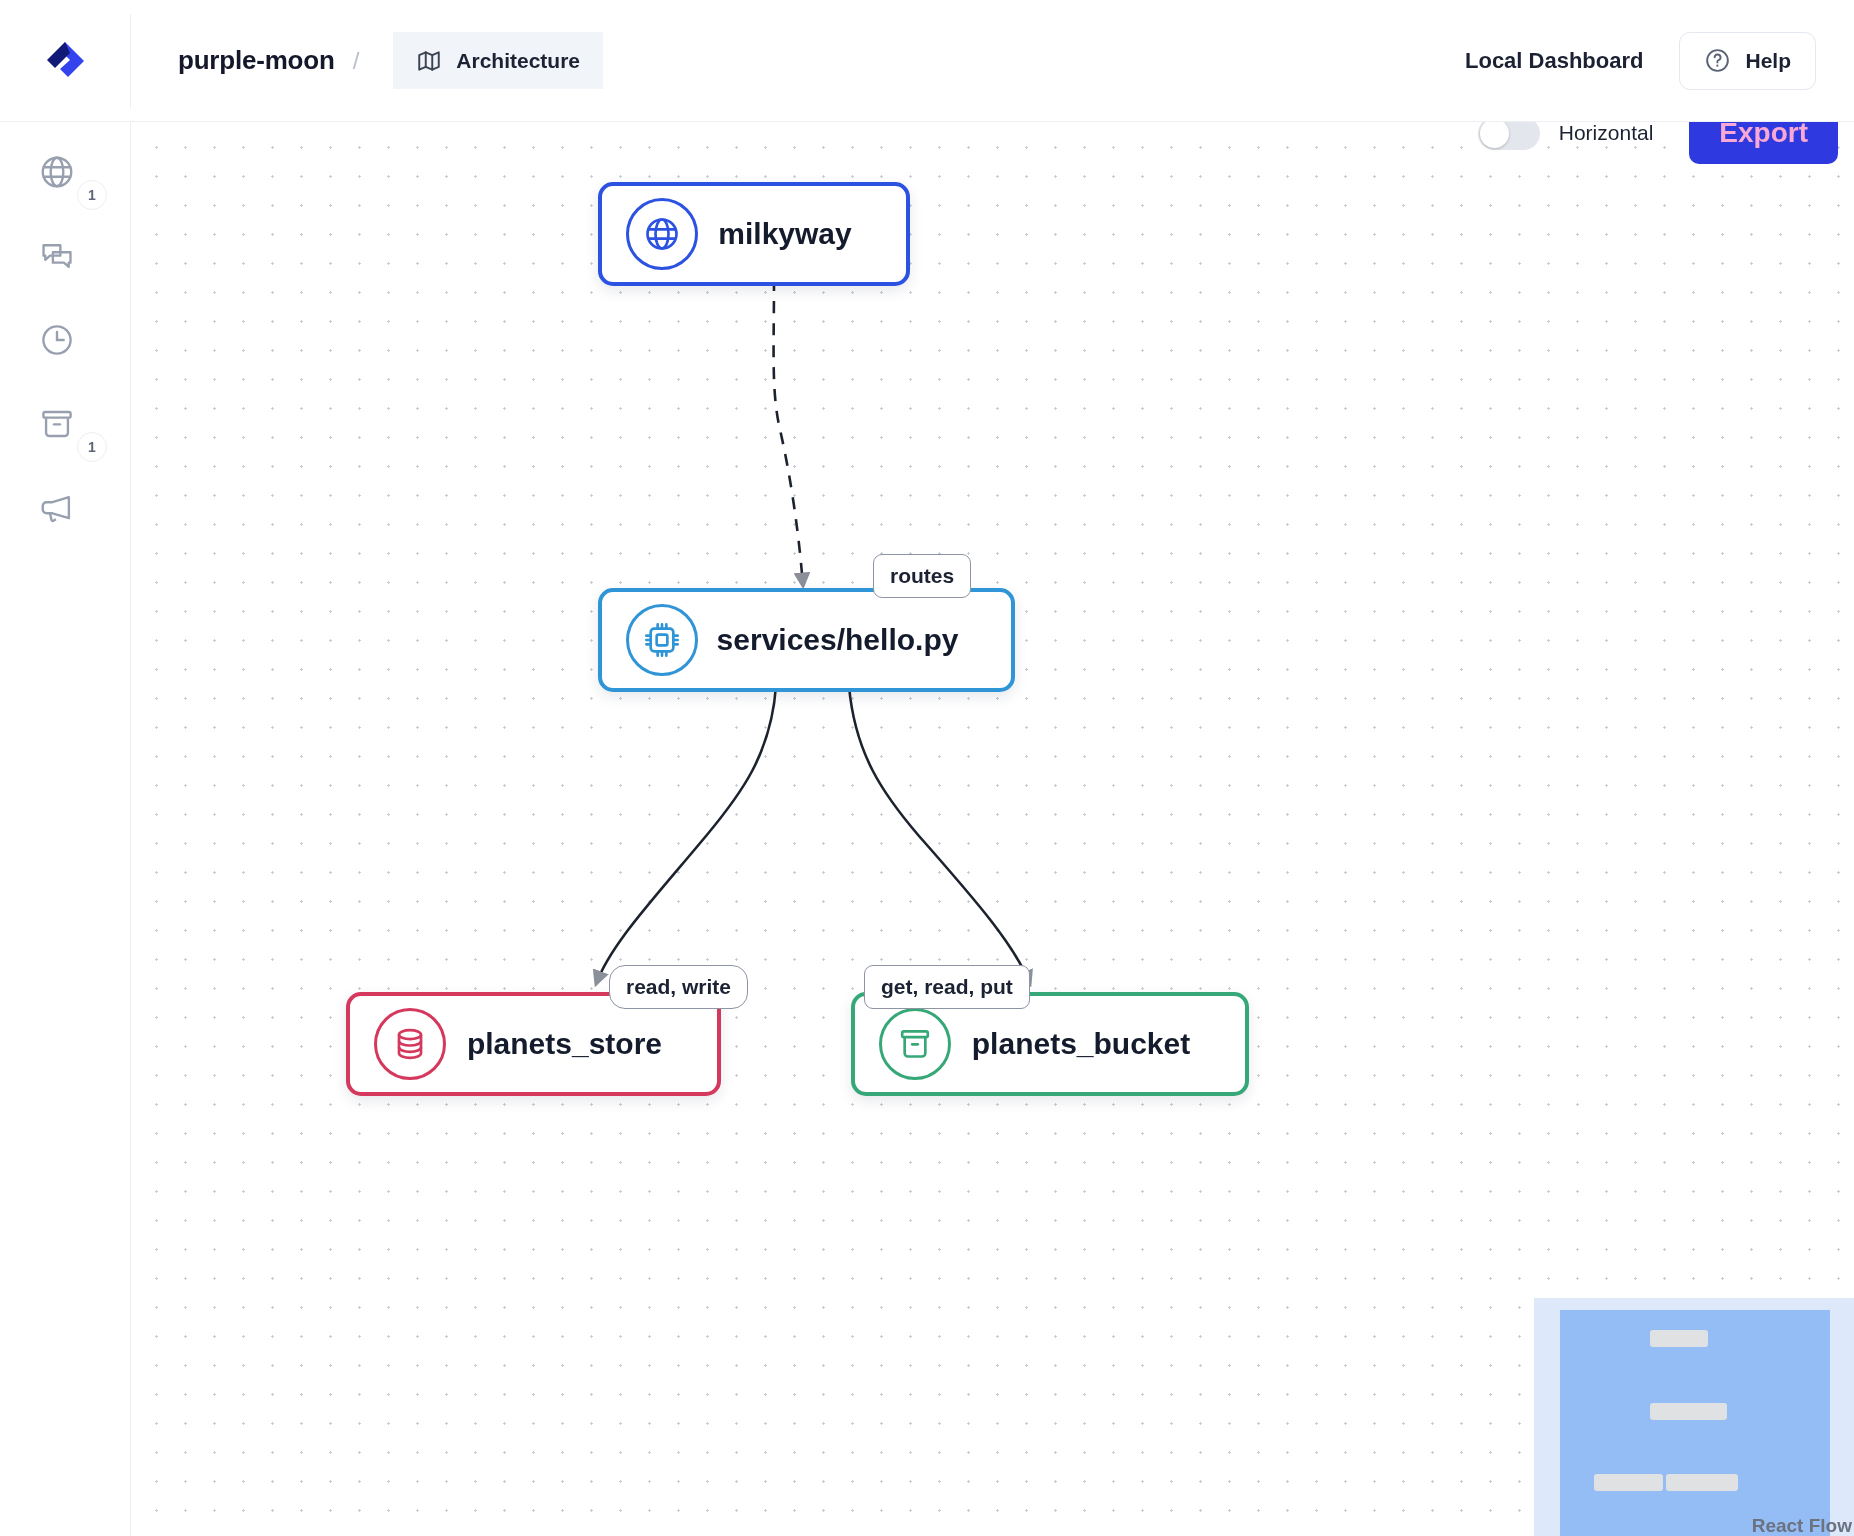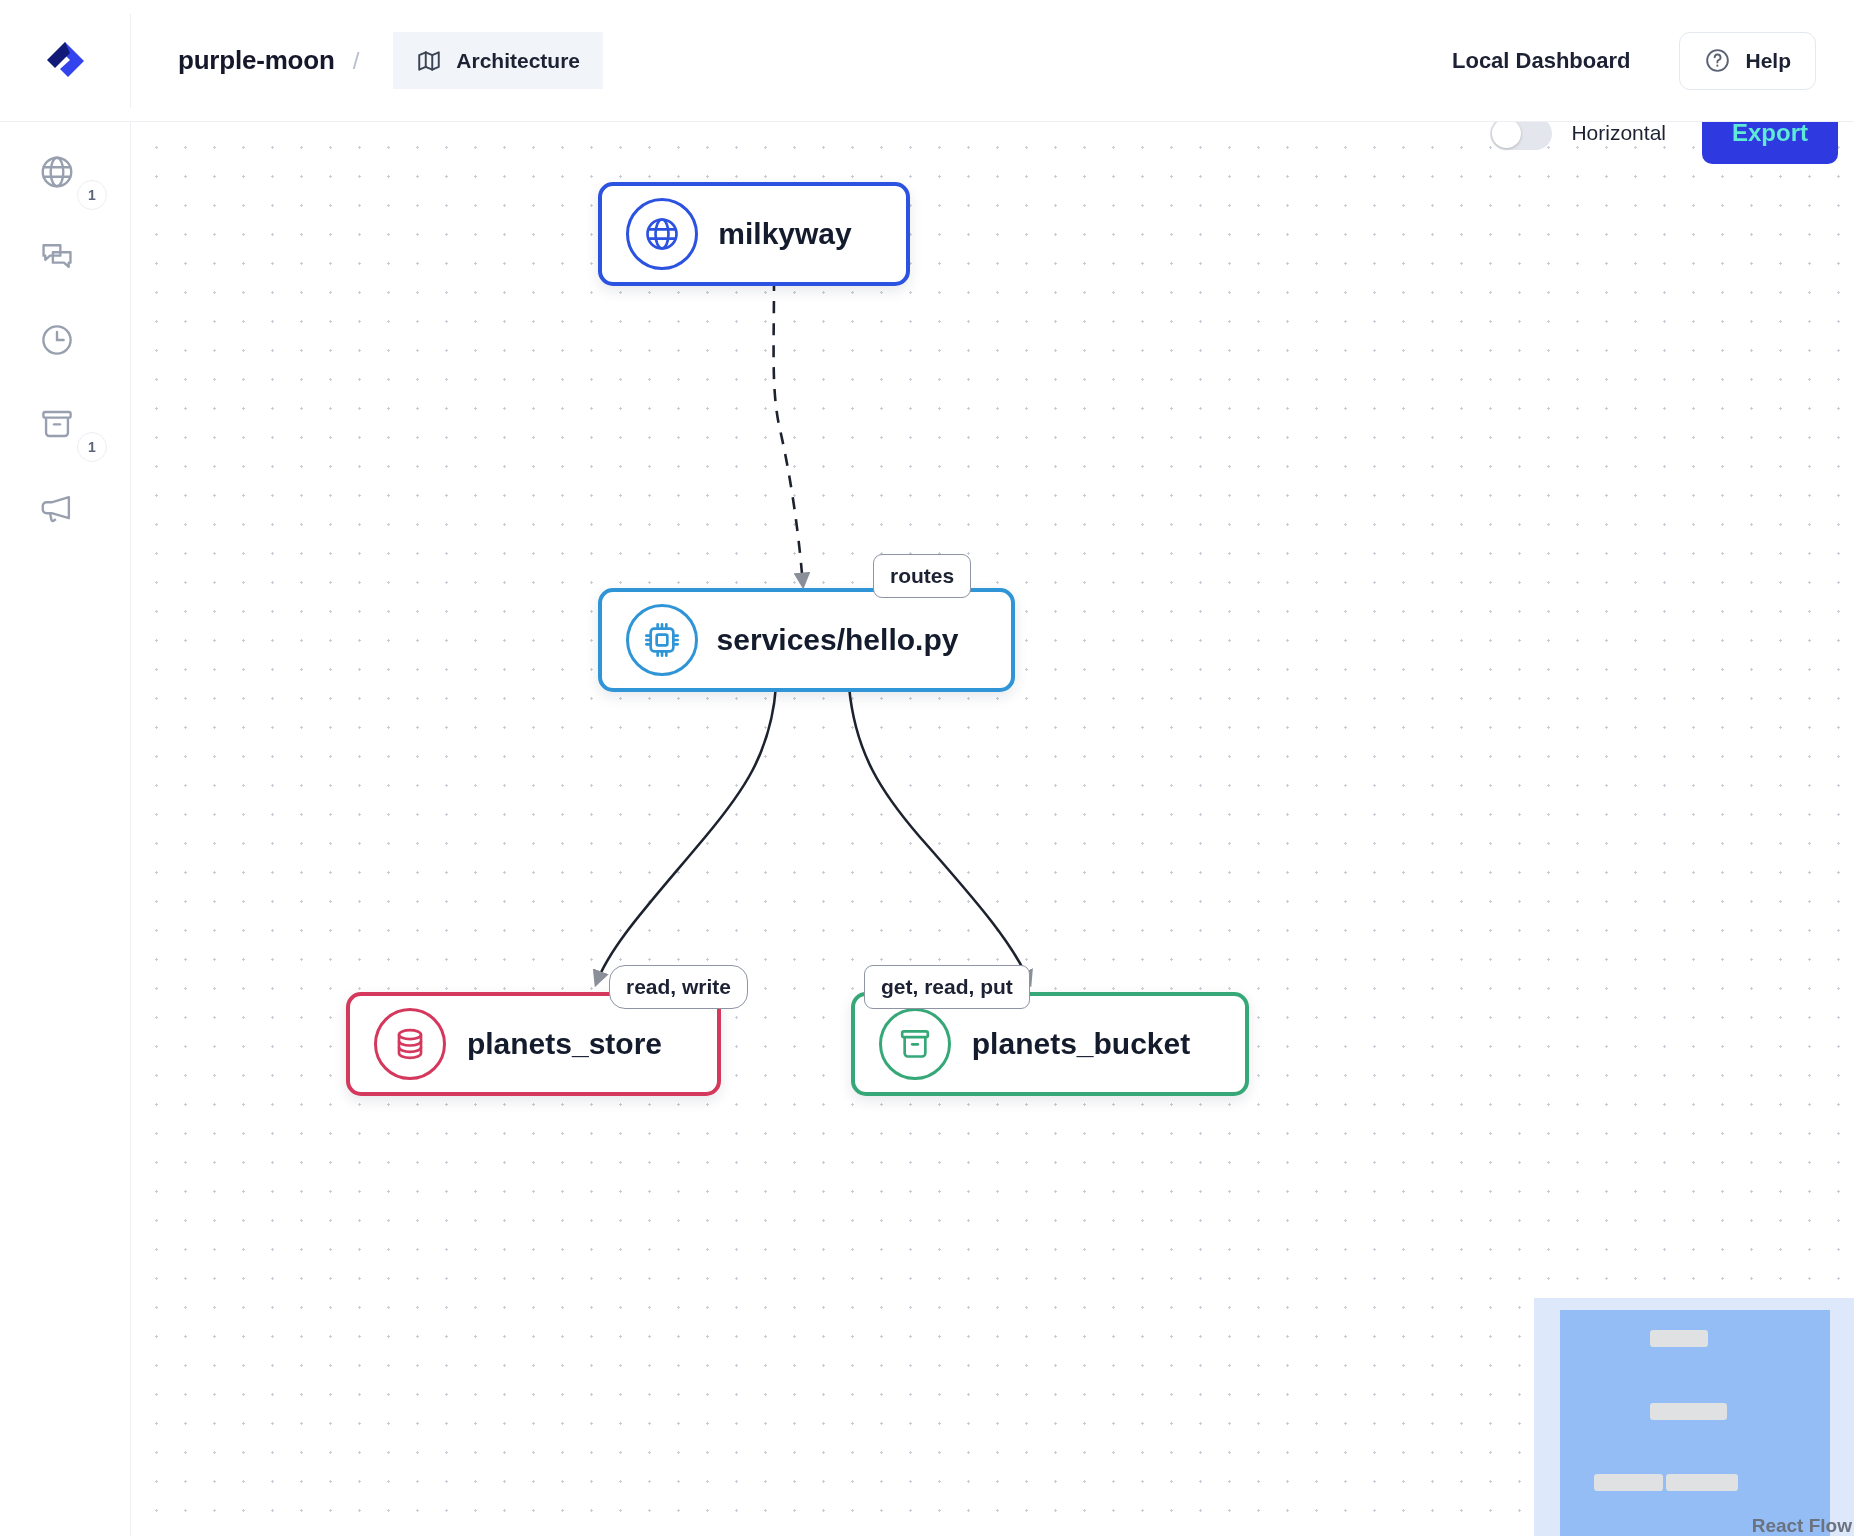--- a/index.html
+++ b/index.html
@@ -32,21 +32,21 @@
   .slash { margin-left: 18px; font-size: 24px; color: #b9bfcc; font-weight: 400;}
   .tab-btn {
     margin-left: 34px;
     height: 57px; padding: 0 23px;
     background: #f1f4f9; border: none; border-radius: 0;
     display: flex; align-items: center; gap: 14px;
     cursor: pointer;
   }
   .tab-btn .label { font-size: 21px; font-weight: bold; color: #1c2233; }
   .header-right {
-    margin-left: auto; display: flex; align-items: center; gap: 13px;
+    margin-left: auto; display: flex; align-items: center; gap: 0;
     padding-right: 38px;
   }
   .local-dash { font-size: 22px; font-weight: bold; color: #1c2233; }
   .help-btn {
     margin-left: 36px;
     height: 58px; padding: 0 24px;
     background: #ffffff; border: 1px solid #e4e8ef; border-radius: 11px;
     display: flex; align-items: center; gap: 14px; cursor: pointer;
   }
   .help-btn .label { font-size: 21px; font-weight: bold; color: #1c2233; }
@@ -95,22 +95,22 @@
   }
   .toggle .knob {
     position: absolute; top: 2px; left: 2px;
     width: 29px; height: 29px; border-radius: 50%;
     background: #ffffff; box-shadow: 0 1px 3px rgba(0,0,0,.22);
   }
   .toggle-label { margin-left: 19px; font-size: 21px; color: #1c2233; }
   .export-btn {
     margin-left: 36px; margin-right: 16px;
     height: 62px; padding: 0 30px;
-    background: #2f39e0; color: #5eead4; border: none; border-radius: 10px;
-    font-size: 24px; font-weight: bold; cursor: pointer;
+    background: #2f39e0; color: #f9a8d4; border: none; border-radius: 10px;
+    font-size: 28px; font-weight: bold; cursor: pointer;
     font-family: "Liberation Sans", sans-serif;
   }
 
   
   .node {
     position: absolute;
     background: #ffffff;
     border-radius: 15px;
     display: flex; align-items: center;
     box-shadow: 0 5px 14px rgba(20,30,60,.10);

